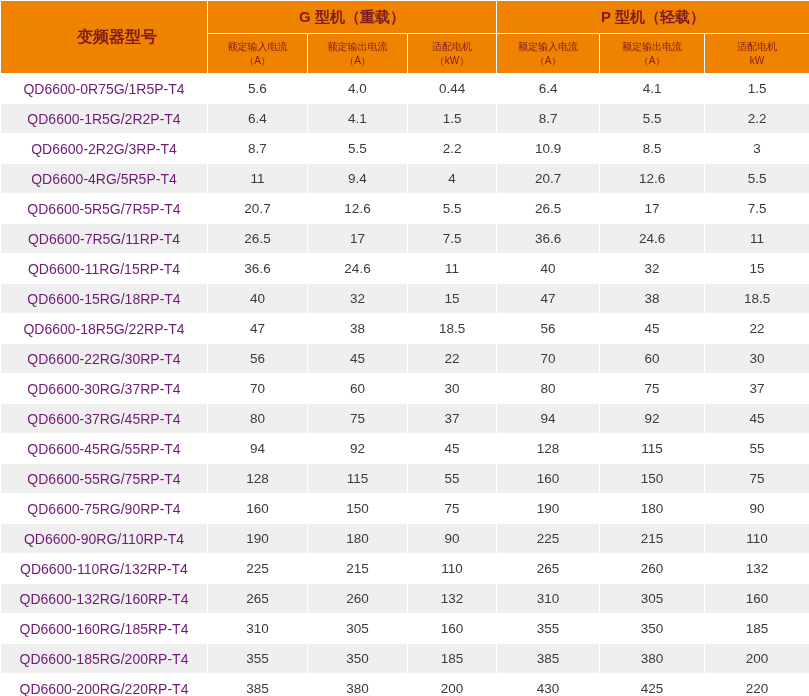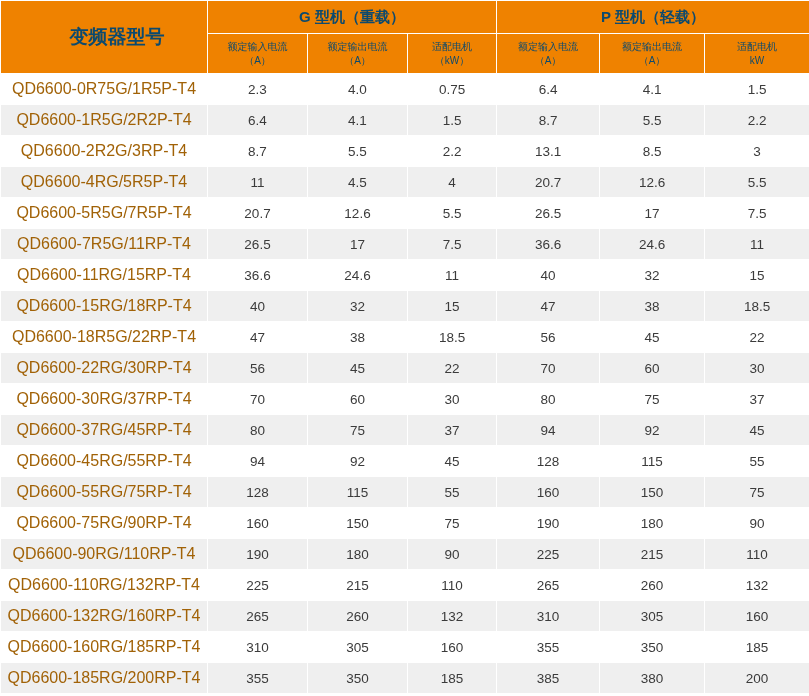--- a/index.html
+++ b/index.html
@@ -17,28 +17,28 @@
     table-layout: fixed;
   }
   #spec-table th,
   #spec-table td {
     border: 1px solid #ffffff;
     text-align: center;
     vertical-align: middle;
   }
   thead th {
     background: #ef8200;
-    color: #0c4a6e;
+    color: #7f1d1d;
     font-weight: bold;
     font-size: 14px;
     padding: 6px 2px;
     line-height: 1.35;
   }
   thead th.model-head {
-    font-size: 19px;
+    font-size: 16px;
     padding-left: 28px;
   }
   thead th.group-head {
     font-size: 15px;
   }
   thead th.sub-head {
     font-size: 10px;
     font-weight: normal;
   }
   tbody td {
@@ -47,22 +47,22 @@
     padding: 6px 2px;
     height: 17px;
   }
   tbody tr.row-even td {
     background: #ffffff;
   }
   tbody tr.row-odd td {
     background: #efefef;
   }
   tbody td.model-cell {
-    color: #a16207;
-    font-size: 16px;
+    color: #701a75;
+    font-size: 14px;
   }
   col.c-model { width: 207px; }
   col.c-d1 { width: 100px; }
   col.c-d2 { width: 100px; }
   col.c-d3 { width: 89px; }
   col.c-d4 { width: 103px; }
   col.c-d5 { width: 105px; }
   col.c-d6 { width: 105px; }
 </style>
 </head>
@@ -107,49 +107,49 @@
       </th>
       <th class="sub-head">
         <span>适配电机</span><br>
         <span>kW</span>
       </th>
     </tr>
   </thead>
   <tbody id="spec-body">
       <tr class="row-even">
         <td class="model-cell">QD6600-0R75G/1R5P-T4</td>
-        <td>2.3</td>
+        <td>5.6</td>
         <td>4.0</td>
-        <td>0.75</td>
+        <td>0.44</td>
         <td>6.4</td>
         <td>4.1</td>
         <td>1.5</td>
       </tr>
       <tr class="row-odd">
         <td class="model-cell">QD6600-1R5G/2R2P-T4</td>
         <td>6.4</td>
         <td>4.1</td>
         <td>1.5</td>
         <td>8.7</td>
         <td>5.5</td>
         <td>2.2</td>
       </tr>
       <tr class="row-even">
         <td class="model-cell">QD6600-2R2G/3RP-T4</td>
         <td>8.7</td>
         <td>5.5</td>
         <td>2.2</td>
-        <td>13.1</td>
+        <td>10.9</td>
         <td>8.5</td>
         <td>3</td>
       </tr>
       <tr class="row-odd">
         <td class="model-cell">QD6600-4RG/5R5P-T4</td>
         <td>11</td>
-        <td>4.5</td>
+        <td>9.4</td>
         <td>4</td>
         <td>20.7</td>
         <td>12.6</td>
         <td>5.5</td>
       </tr>
       <tr class="row-even">
         <td class="model-cell">QD6600-5R5G/7R5P-T4</td>
         <td>20.7</td>
         <td>12.6</td>
         <td>5.5</td>

